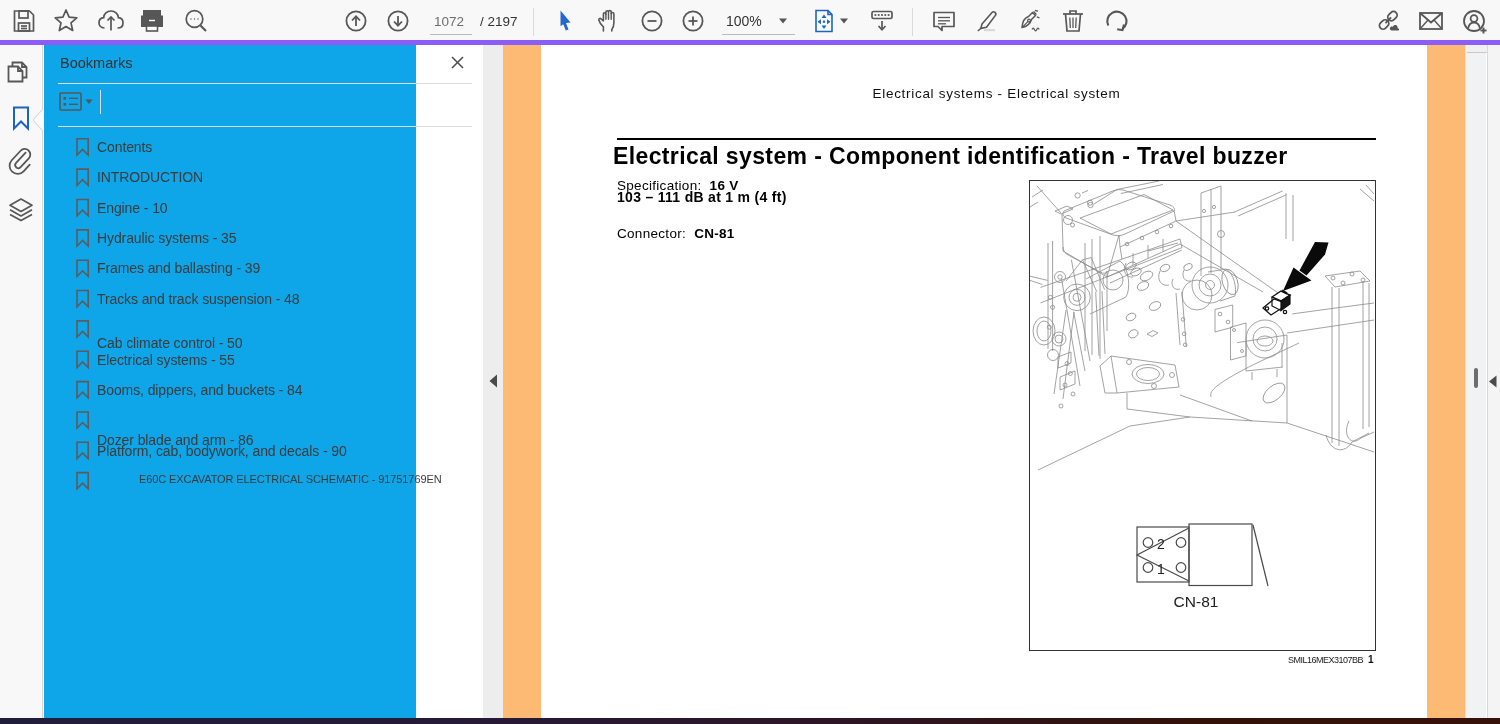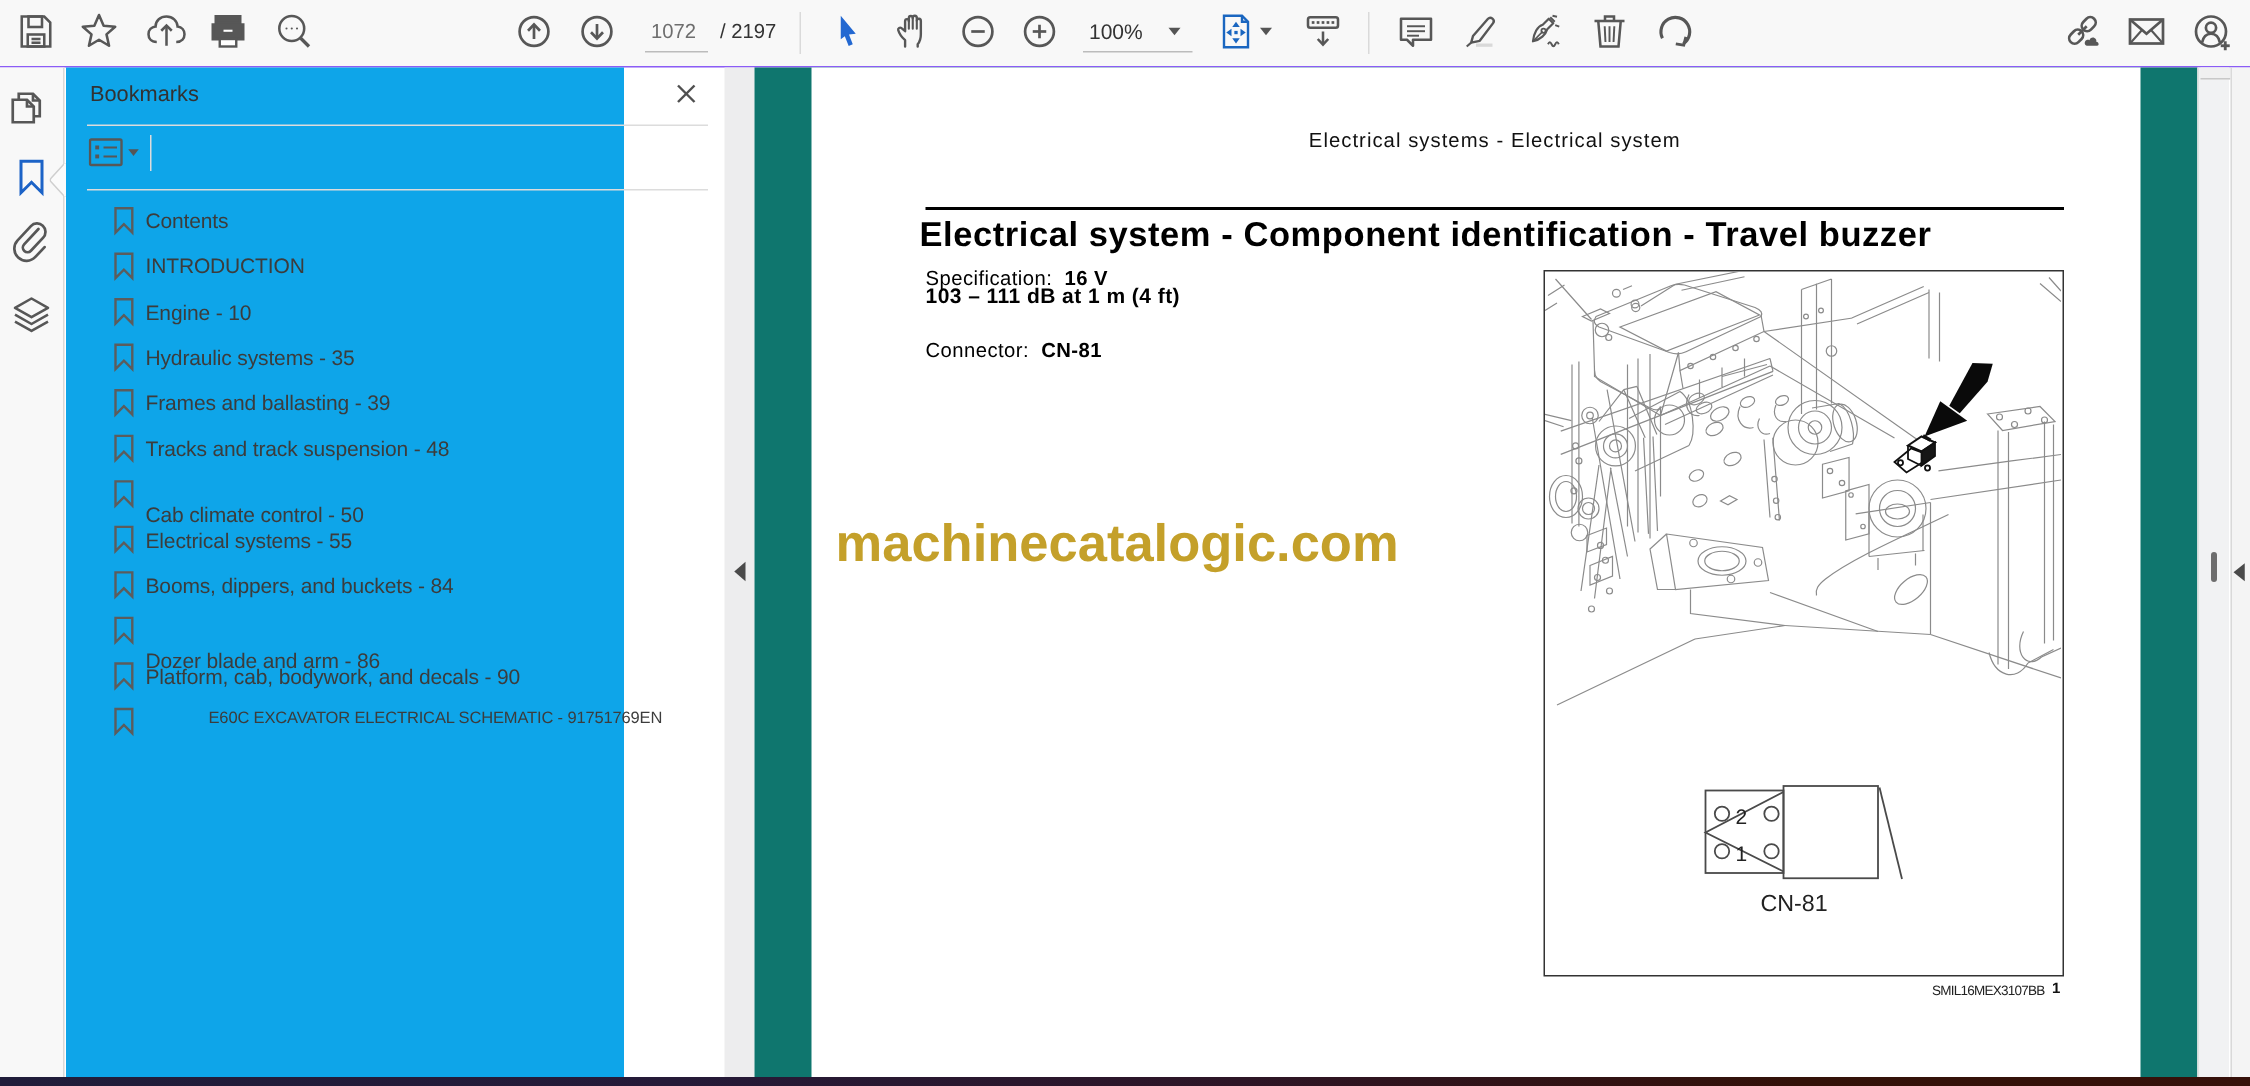--- a/index.html
+++ b/index.html
@@ -1,22 +1,22 @@
 <!DOCTYPE html>
 <html><head>
 <meta charset="utf-8">
 <style>
   * { margin:0; padding:0; box-sizing:border-box; }
   html,body { width:1500px; height:724px; overflow:hidden; font-family:"Liberation Sans", sans-serif; }
   body { position:relative; background:#fff; }
-  .toolbar { position:absolute; left:0; top:0; width:1500px; height:45px; background:#f8f8f8; border-bottom:1px solid #8b5cf6; }
+  .toolbar { position:absolute; left:0; top:0; width:1500px; height:45px; background:#f8f8f8; border-bottom:5px solid #8b5cf6; }
   .leftstrip { position:absolute; left:0; top:45px; width:43px; height:673px; background:#f8f8f8; border-right:1px solid #d9d9d9; }
   .bmpanel { position:absolute; left:44px; top:45px; width:372px; height:673px; background:#0ea5e9; }
   .bmscroll { position:absolute; left:483px; top:45px; width:20px; height:673px; background:#ededee; }
-  .mainbg { position:absolute; left:503px; top:45px; width:962px; height:673px; background:#0f766e; }
+  .mainbg { position:absolute; left:503px; top:45px; width:962px; height:673px; background:#fdba74; }
   .page { position:absolute; left:38px; top:0px; width:886px; height:673px; background:#ffffff; }
   .vscroll { position:absolute; left:1465px; top:45px; width:21px; height:673px; background:#f1f2f3; border-left:1px solid #e0e0e0; }
   .rstrip { position:absolute; left:1487px; top:45px; width:13px; height:673px; background:#f4f4f4; border-left:1px solid #d9d9d9; }
   .bottombar { position:absolute; left:0; top:718px; width:1500px; height:6px;
      background:linear-gradient(90deg,#201d3a 0%,#251a38 30%,#2d1526 55%,#331108 80%,#36110a 100%); }
   .bmtitle { position:absolute; left:16px; top:9.5px; font-size:14.5px; color:#323232; }
   .bmhr { position:absolute; left:14px; width:414px; height:1px; background:#dcdcdc; }
   .bmitem { position:absolute; left:53px; font-size:14px; letter-spacing:-0.1px; color:#3c3c3c; white-space:nowrap; }
   svg { display:block; }
   .abs { position:absolute; }
@@ -277,21 +277,20 @@
   </svg>
 
   <div class="mainbg">
     <div class="page" id="page">
       <div class="abs" style="left:76px; top:41px; width:759px; text-align:center; font-size:13.5px; letter-spacing:0.7px; color:#111;">Electrical systems - Electrical system</div>
       <div class="abs" style="left:76px; top:93px; width:759px; height:2px; background:#000;"></div>
       <div class="abs" style="left:72px; top:98px; font-size:23px; font-weight:bold; color:#000; letter-spacing:0.38px;">Electrical system - Component identification - Travel buzzer</div>
       <div class="abs" style="left:76px; top:133px; font-size:13.5px; letter-spacing:0.3px; color:#000;">Specification:&nbsp; <b>16 V</b></div>
       <div class="abs" style="left:76px; top:144px; font-size:14px; letter-spacing:0.3px; color:#000;font-weight:bold;"><b>103 – 111 dB</b> at <b>1 m</b> <b>(4 ft)</b></div>
       <div class="abs" style="left:76px; top:181px; font-size:13.5px; letter-spacing:0.3px; color:#000;">Connector:&nbsp; <b>CN-81</b></div>
-      <div class="abs" style="left:16px; top:298px; font-size:35px; font-weight:bold; color:#c4a02a;">machinecatalogic.com</div>
       <div class="abs" style="left:488px; top:135px; width:347px; height:471px; border:1.5px solid #333; background:#fff;">
         <svg width="344" height="468" viewBox="0 0 344 468" fill="none" stroke="#6e6e6e" stroke-width="1">
           <g id="engine" stroke="#8b8b8b" stroke-width="0.8">
 
             <path d="M7,5 L31,32 M2,16 L13,9 M0,26 L8,21"></path>
             <circle cx="47.6" cy="14.5" r="2.6"></circle>
             <circle cx="60" cy="21.7" r="2.6"></circle>
             <path d="M52,12 L58,9.5 M64,23 L87,8.5"></path>
             <path d="M87,8.5 L129,0 M91,12.5 L133,3.5"></path>
 

